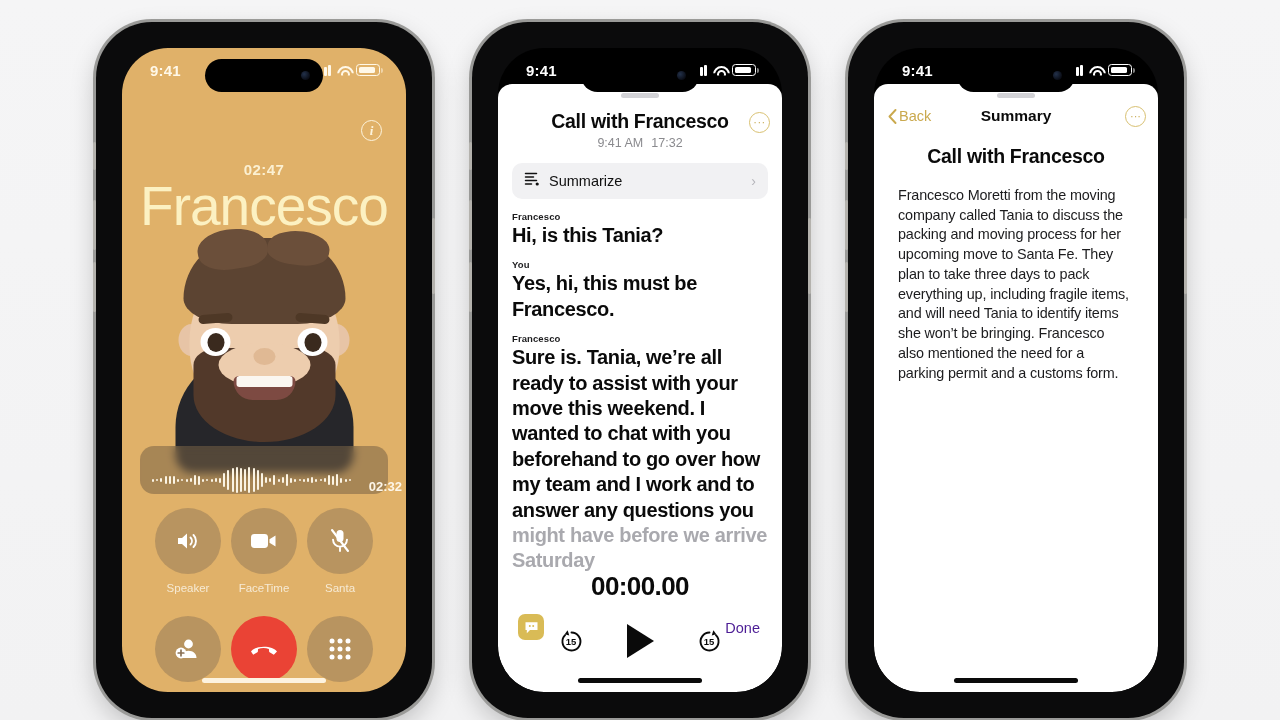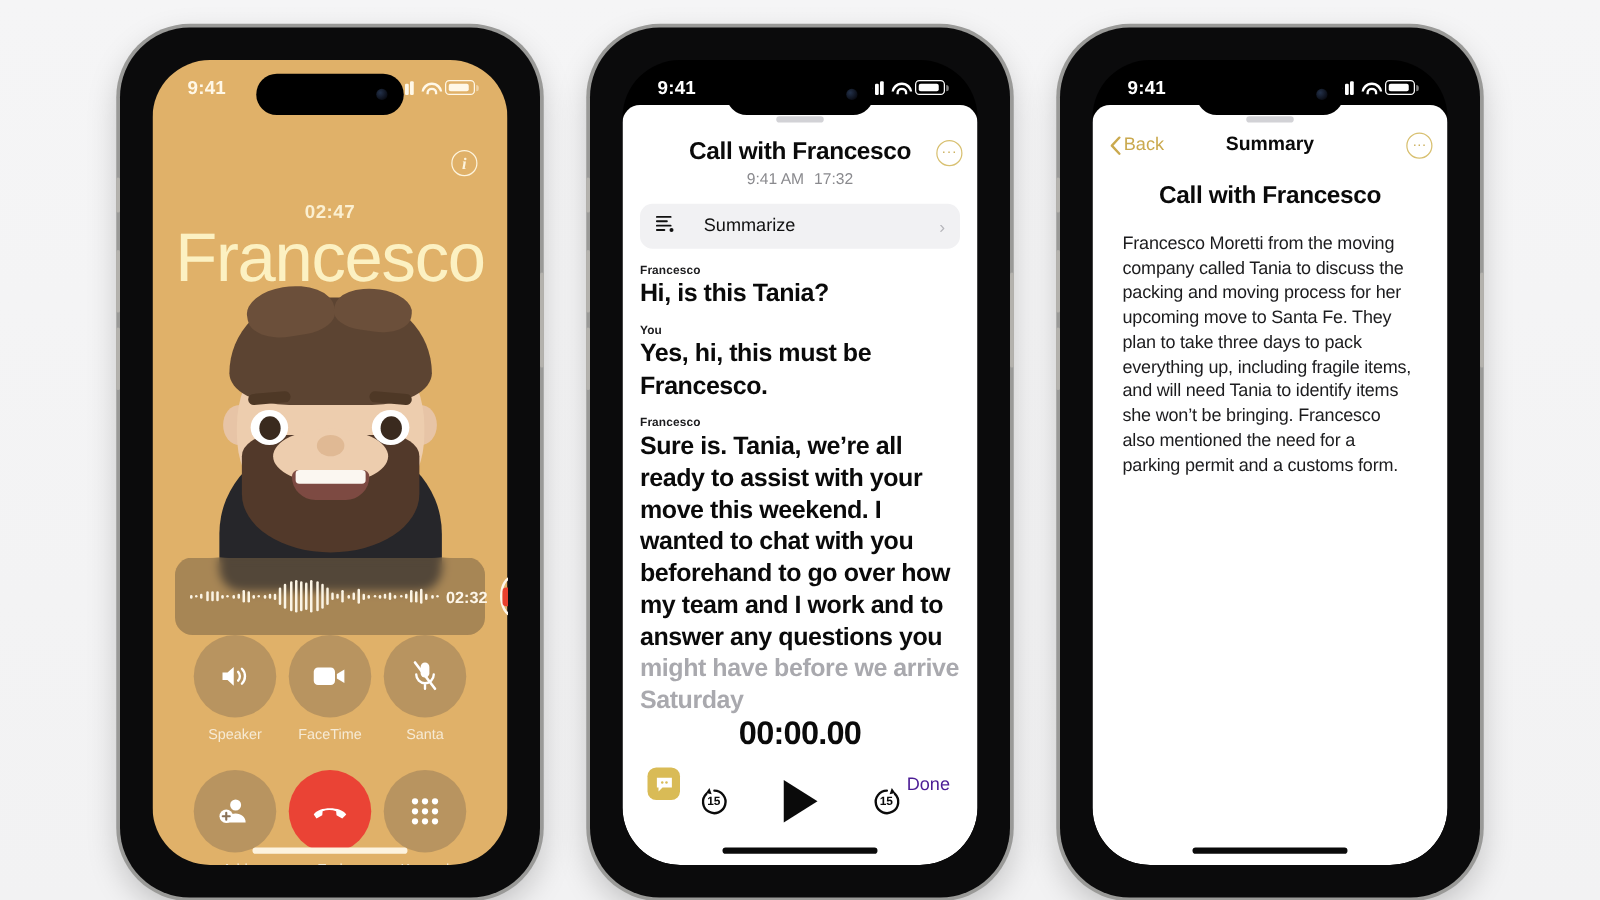--- a/index.html
+++ b/index.html
@@ -108,23 +108,23 @@
   .mj-cheek{ position:absolute; left:50%; transform:translateX(-50%); top:135px;
     width:92px; height:44px; background:#edcdae; border-radius:50%; }
   .mj-nose{ position:absolute; left:50%; transform:translateX(-50%); top:140px;
     width:22px; height:17px; background:#e0b994; border-radius:50%; }
   .mj-mouth{ position:absolute; left:50%; transform:translateX(-50%); top:168px;
     width:62px; height:24px; background:#7d4a42; border-radius:6px 6px 22px 22px; overflow:hidden; }
   .mj-mouth::after{ content:""; position:absolute; left:3px; top:0; width:56px; height:11px;
     background:#fbf7f1; border-radius:3px; }
 
   
-  .wave-pill{ position:absolute; left:18px; right:18px; top:398px; height:62px;
+  .wave-pill{ position:absolute; left:18px; right:18px; top:398px; height:48px;
     background:rgba(120,98,70,.55); border-radius:14px;
-    display:flex; align-items:center; padding:0 9px 0 12px; backdrop-filter:blur(4px); }
+    display:flex; align-items:flex-end; padding:0 9px 0 12px; backdrop-filter:blur(4px);gap:12px; }
   .wave{ display:flex; align-items:center; gap:2.2px; height:28px; flex:1; }
   .wave i{ display:block; width:2px; background:#fbf4e4; border-radius:1px; }
   .wave-time{ color:#fdf6e9; font-size:13px; font-weight:600; margin:0 10px 0 6px; }
   .rec-btn{ width:32px; height:32px; border-radius:50%; border:2px solid #fdf6e9;
     display:flex; align-items:center; justify-content:center; }
   .rec-btn span{ width:15px; height:15px; background:#e8402c; border-radius:3px; display:block; }
 
   
   .ctrl-grid{ position:absolute; left:28px; right:28px; top:460px;
     display:grid; grid-template-columns:repeat(3,1fr); row-gap:22px; justify-items:center; }
@@ -142,21 +142,21 @@
     width:38px; height:5px; border-radius:3px; background:#d2d2d6; }
   .sheet-head{ padding:26px 20px 0; text-align:center; position:relative; }
   .sheet-title{ font-size:19.5px; font-weight:700; color:#0a0a0a; letter-spacing:-.3px; }
   .sheet-sub{ margin-top:3px; font-size:12.5px; color:#8a8a8e; font-weight:500;
     display:flex; gap:8px; justify-content:center; }
   .more-btn{ position:absolute; right:12px; top:28px; width:21px; height:21px;
     border:1.5px solid #d8c071; border-radius:50%; color:#c9ad57;
     display:flex; align-items:center; justify-content:center;
     font-size:11px; letter-spacing:.5px; line-height:1; }
   .summarize-row{ margin:13px 14px 0; height:36px; background:#f1f1f3; border-radius:10px;
-    display:flex; align-items:center; padding:0 12px; gap:23px; }
+    display:flex; align-items:center; padding:0 12px; gap:9px; }
   .summarize-label{ font-size:14.5px; color:#111; font-weight:500; flex:1; }
   .chev{ color:#b5b5ba; font-size:14px; }
   .transcript{ padding:12px 14px 0; }
   .tr-speaker{ font-size:9.5px; color:#1c1c1e; font-weight:700; letter-spacing:.1px; margin-bottom:1px; }
   .tr-text{ font-size:20px; line-height:1.27; color:#0a0a0a; font-weight:600;
     letter-spacing:-.35px; margin-bottom:11px; }
   .tr-text .faded{ color:#a9a9ae; }
   .player{ position:absolute; left:0; right:0; top:487px; text-align:center; }
   .player-time{ font-size:26px; font-weight:700; letter-spacing:-.6px; color:#0a0a0a; }
   .player-ctrls{ margin-top:22px; display:flex; align-items:center; justify-content:center; gap:42px; }

